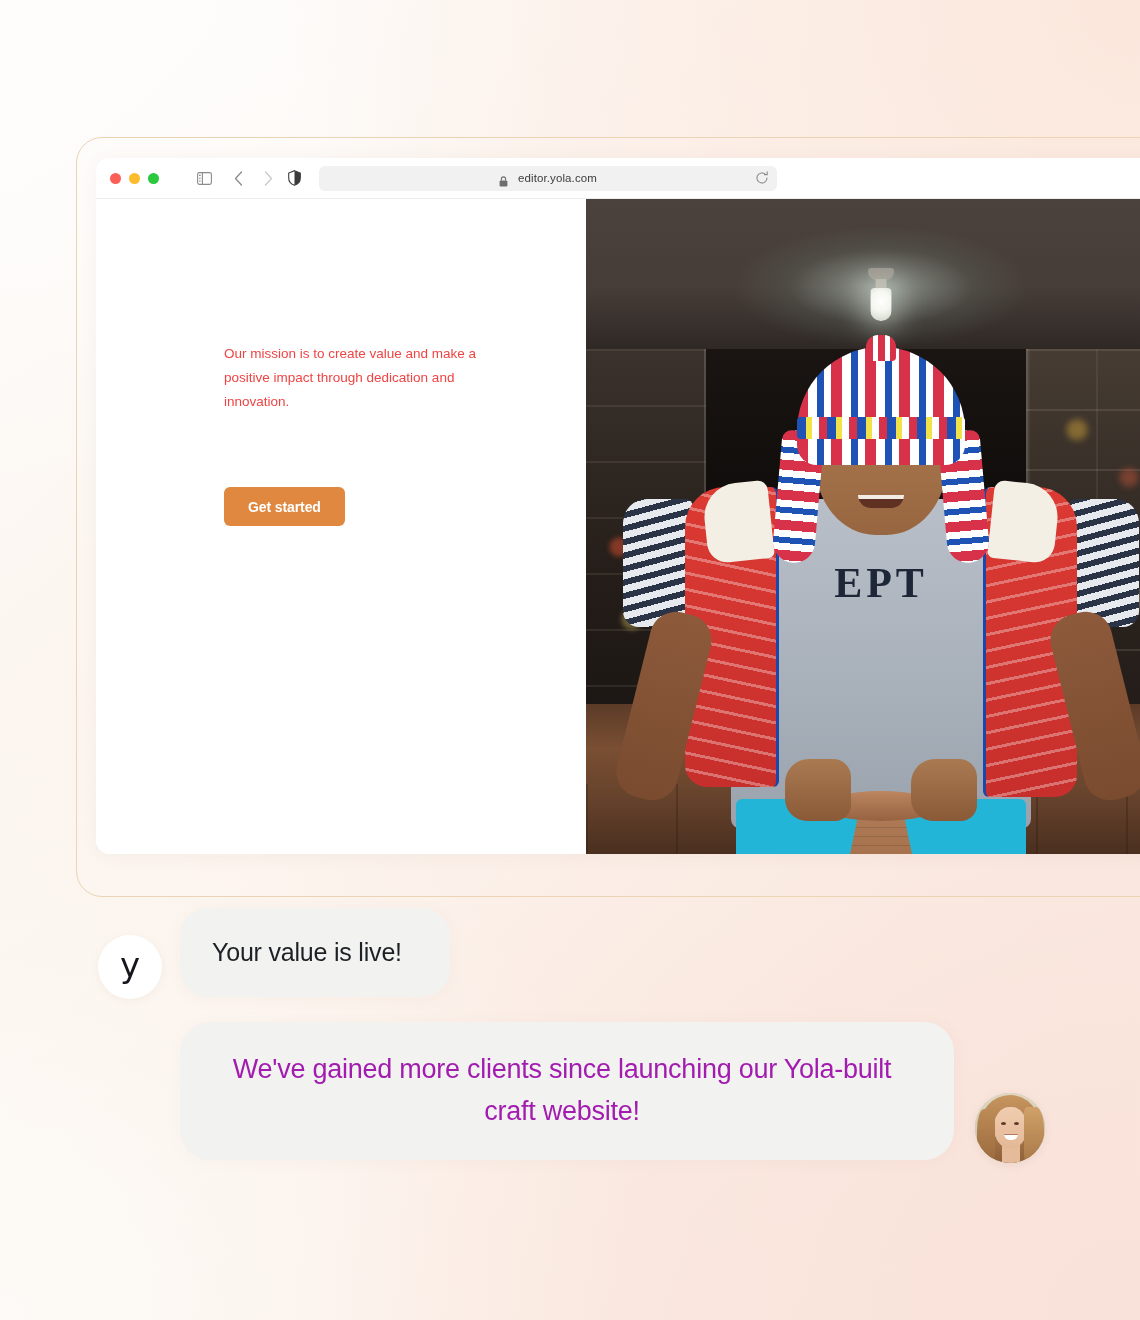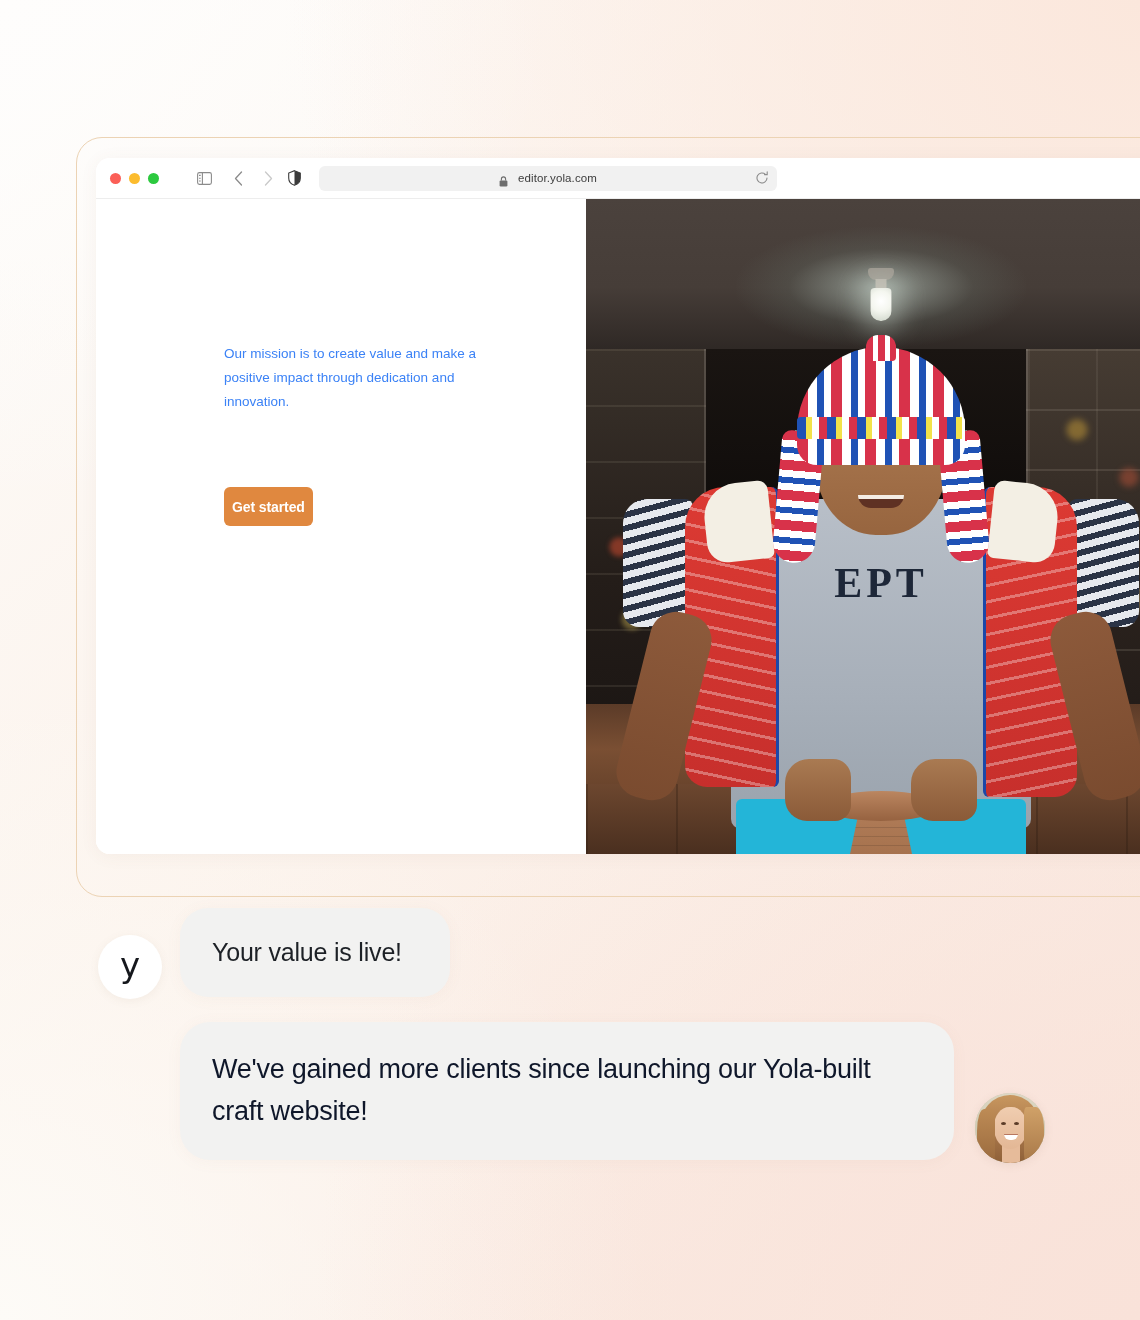--- a/index.html
+++ b/index.html
@@ -135,21 +135,21 @@
     font-weight: 700;
     letter-spacing: -0.7px;
     color: #111214;
     max-width: 300px;
   }
 
   .hero-sub {
     margin-top: 19px;
     font-size: 13.5px;
     line-height: 1.78;
-    color: #3b82f6;
+    color: #ef4444;
     max-width: 280px;
     font-weight: 400;
   }
 
   .features {
     margin-top: 38px;
     display: flex;
     gap: 0;
   }
   .feature { width: 162px; }
@@ -169,21 +169,21 @@
     letter-spacing: -0.15px;
     max-width: 140px;
   }
 
   .cta-button {
     margin-top: 35px;
     display: inline-flex;
     align-items: center;
     justify-content: center;
     height: 39px;
-    padding: 0 8px;
+    padding: 0 24px;
     background: #e0883f;
     color: #ffffff;
     border: none;
     border-radius: 6px;
     font-family: inherit;
     font-size: 14px;
     font-weight: 700;
     letter-spacing: -0.1px;
     cursor: pointer;
   }
@@ -483,24 +483,25 @@
   .bubble-two {
     position: absolute;
     left: 180px; top: 122px;
     width: 774px; height: 138px;
     display: flex; align-items: center;
     padding: 0 42px 0 32px;
     border-radius: 30px;
   }
   .bubble-two-text {
     font-size: 27px;
-    color: #0f172a;
+    color: #a21caf;
     line-height: 1.55;
     font-weight: 400;
     letter-spacing: -0.25px;
+    text-align: center;
   }
 
   
   .cust-avatar {
     position: absolute;
     left: 975px; top: 1093px;
     width: 70px; height: 70px;
     border-radius: 50%;
     overflow: hidden;
     background: #cfc3ae;

